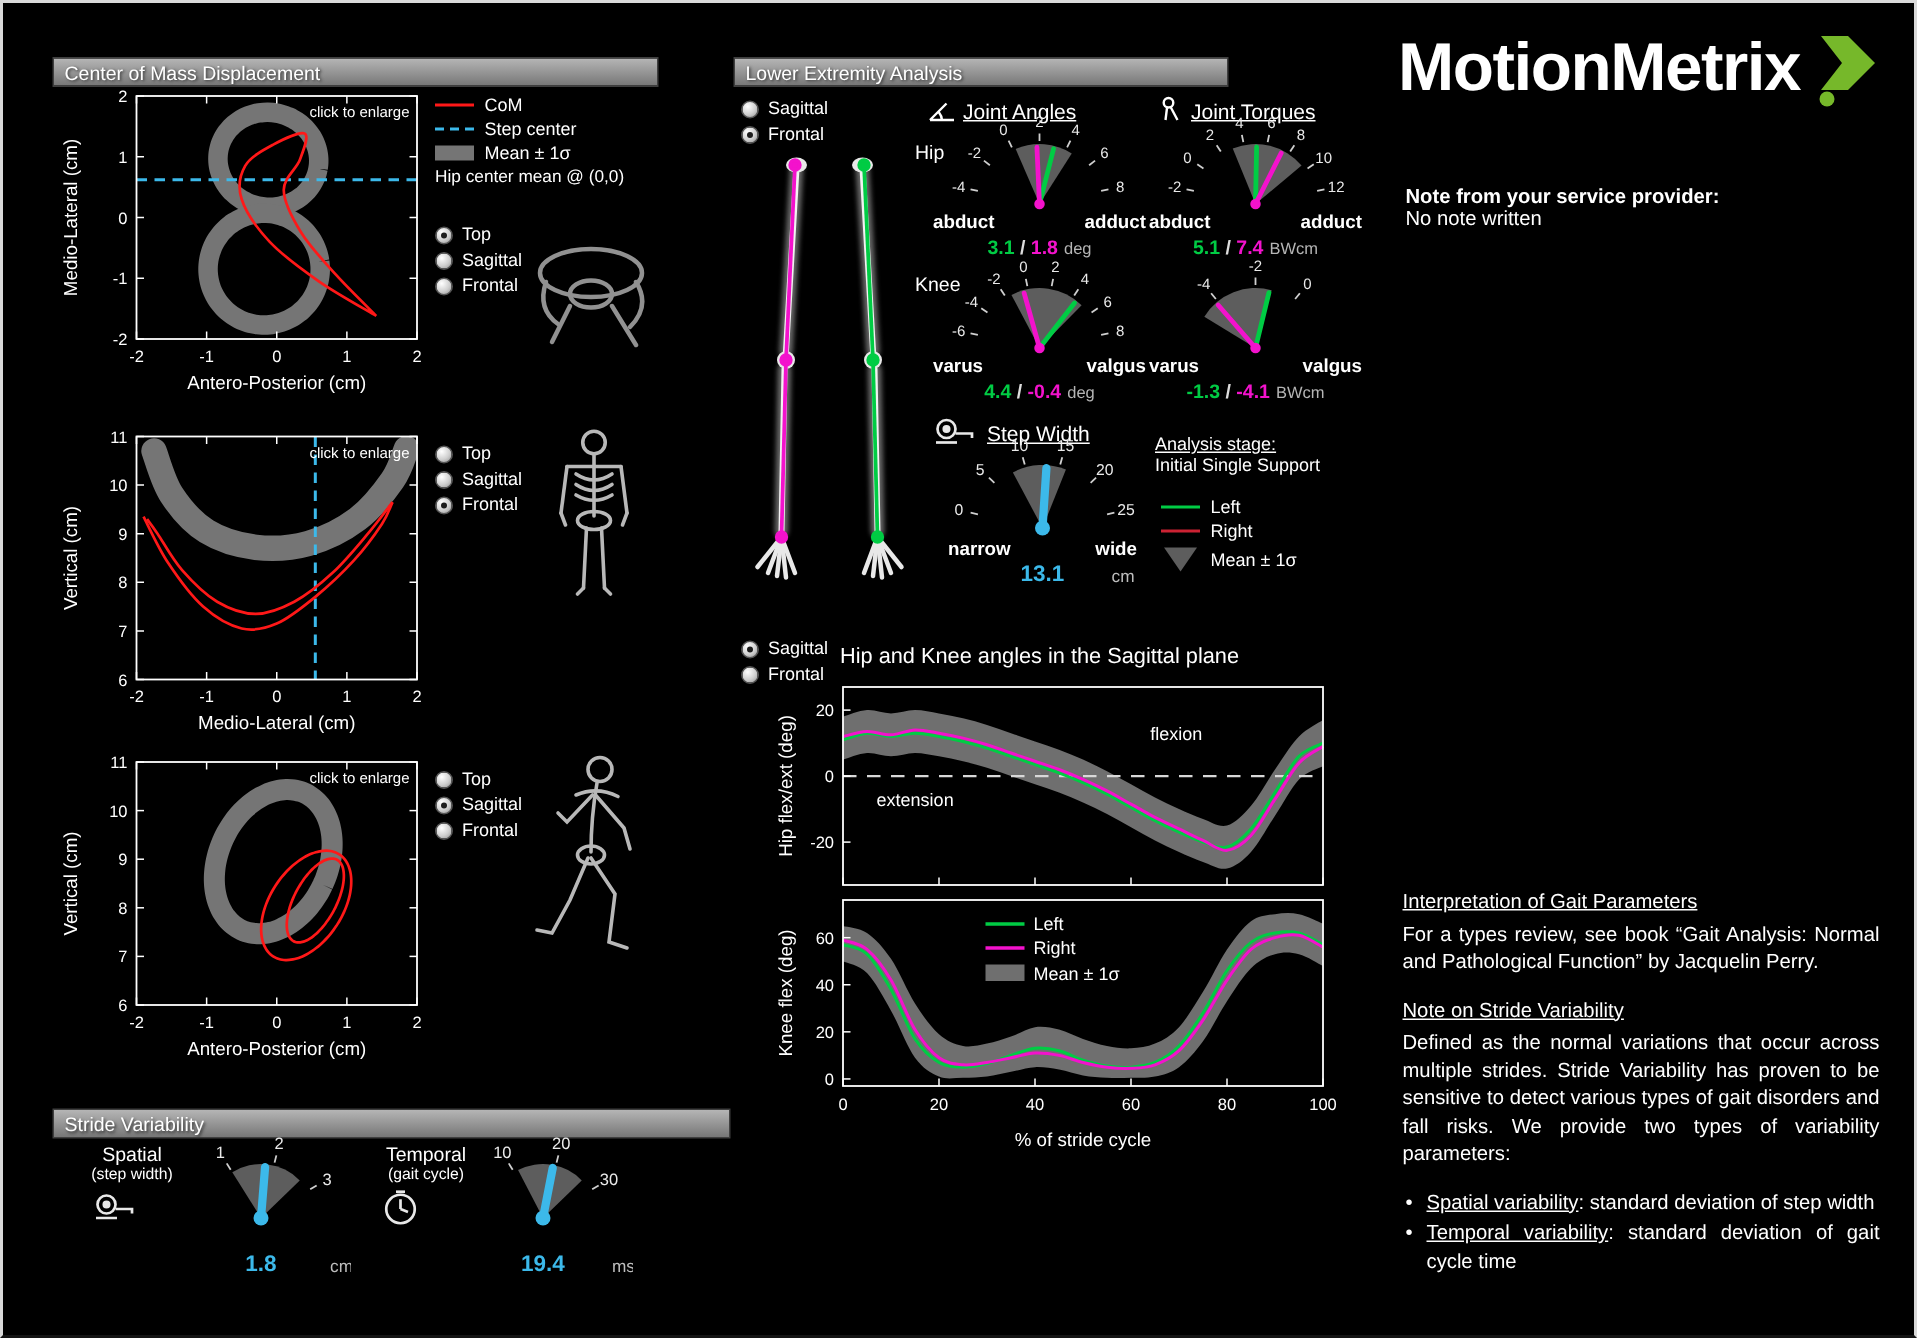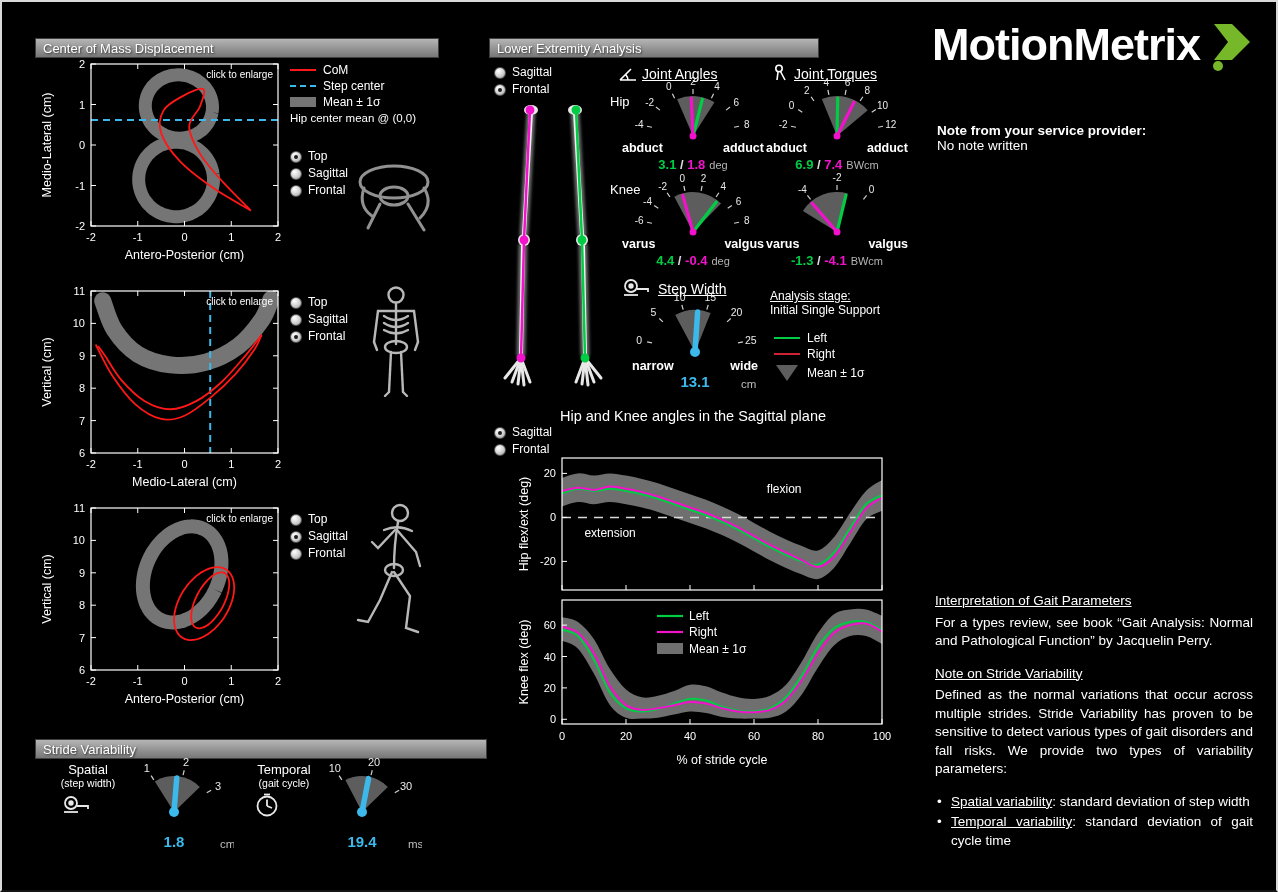--- a/index.html
+++ b/index.html
@@ -529,21 +529,21 @@
         <line x1="73" y1="70" x2="48.09479350535183" y2="41.299291133163024" stroke="#f312cc" stroke-width="3.2" stroke-linecap="round"></line>
         <circle cx="73" cy="70" r="3.5" fill="#f312cc"></circle>
         <text x="2" y="86" fill="#fff" font-size="12.5" font-family="&quot;Liberation Sans&quot;, sans-serif" font-weight="bold">varus</text>
         <text x="144" y="86" fill="#fff" font-size="12.5" font-family="&quot;Liberation Sans&quot;, sans-serif" font-weight="bold" text-anchor="end">valgus</text>
       </svg></div>
 
   <div class="abs gauge-vals" style="left:618px;top:155px">
     <span class="v-green">3.1</span><span class="v-sep"> / </span><span class="v-mag">1.8</span><span class="v-unit">deg</span>
   </div>
   <div class="abs gauge-vals" style="left:762px;top:155px">
-    <span class="v-green">6.9</span><span class="v-sep"> / </span><span class="v-mag">7.4</span><span class="v-unit">BWcm</span>
+    <span class="v-green">5.1</span><span class="v-sep"> / </span><span class="v-mag">7.4</span><span class="v-unit">BWcm</span>
   </div>
   <div class="abs gauge-vals" style="left:618px;top:251px">
     <span class="v-green">4.4</span><span class="v-sep"> / </span><span class="v-mag">-0.4</span><span class="v-unit">deg</span>
   </div>
   <div class="abs gauge-vals" style="left:762px;top:251px">
     <span class="v-green">-1.3</span><span class="v-sep"> / </span><span class="v-mag">-4.1</span><span class="v-unit">BWcm</span>
   </div>
 
   <div class="abs" style="left:620px;top:276px">
     <svg width="30" height="22" viewBox="0 0 30 22">
@@ -603,21 +603,21 @@
   <div class="abs" id="chart-radios" style="left:492px;top:420px">
       <div class="radio-row">
         <span class="radio-dot sel"></span>
         <span class="radio-label">Sagittal</span>
       </div>
       <div class="radio-row">
         <span class="radio-dot"></span>
         <span class="radio-label">Frontal</span>
       </div>
     </div>
-  <span class="abs chart-title" style="left:558px;top:406px">Hip and Knee angles in the Sagittal plane</span>
+  <span class="abs chart-title" style="left:558px;top:428px">Hip and Knee angles in the Sagittal plane</span>
   <div class="abs" id="chart-hip" style="left:512px;top:448px"><svg width="378" height="144">
         <path d="M48,27.799999999999997C50.666666666666664,27.066666666666666 58.666666666666664,23.766666666666673 64,23.400000000000006C69.33333333333333,23.03333333333334 74.66666666666667,25.599999999999994 80,25.599999999999994C85.33333333333333,25.599999999999994 90.66666666666667,23.400000000000006 96,23.400000000000006C101.33333333333333,23.400000000000006 106.66666666666667,24.683333333333326 112,25.599999999999994C117.33333333333333,26.516666666666662 122.66666666666667,27.61666666666667 128,28.900000000000006C133.33333333333334,30.18333333333334 138.66666666666666,31.65 144,33.3C149.33333333333334,34.949999999999996 154.66666666666666,36.96666666666666 160,38.8C165.33333333333334,40.63333333333333 170.66666666666666,42.46666666666666 176,44.3C181.33333333333334,46.13333333333333 186.66666666666666,47.78333333333333 192,49.8C197.33333333333334,51.81666666666666 202.66666666666666,54.01666666666667 208,56.400000000000006C213.33333333333334,58.78333333333334 218.66666666666666,61.35000000000001 224,64.10000000000001C229.33333333333334,66.85000000000001 234.66666666666666,69.96666666666667 240,72.9C245.33333333333334,75.83333333333334 250.66666666666666,78.95 256,81.7C261.3333333333333,84.45 266.6666666666667,87.01666666666668 272,89.4C277.3333333333333,91.78333333333333 282.6666666666667,94.16666666666667 288,96C293.3333333333333,97.83333333333333 298.6666666666667,101.86666666666667 304,100.4C309.3333333333333,98.93333333333334 314.6666666666667,93.43333333333332 320,87.19999999999999C325.3333333333333,80.96666666666665 330.6666666666667,70.7 336,63C341.3333333333333,55.300000000000004 346.6666666666667,46.5 352,41C357.3333333333333,35.5 365.3333333333333,31.833333333333332 368,30L368,60.8C365.3333333333333,62.266666666666666 357.3333333333333,64.1 352,69.6C346.6666666666667,75.1 341.3333333333333,85.73333333333335 336,93.80000000000001C330.6666666666667,101.86666666666667 325.3333333333333,112.13333333333334 320,118C314.6666666666667,123.86666666666666 309.3333333333333,127.9 304,129C298.6666666666667,130.1 293.3333333333333,126.43333333333332 288,124.6C282.6666666666667,122.76666666666667 277.3333333333333,120.38333333333333 272,118C266.6666666666667,115.61666666666667 261.3333333333333,113.05 256,110.3C250.66666666666666,107.55 245.33333333333334,104.43333333333334 240,101.5C234.66666666666666,98.56666666666666 229.33333333333334,95.45 224,92.7C218.66666666666666,89.95 213.33333333333334,87.38333333333333 208,85C202.66666666666666,82.61666666666667 197.33333333333334,80.41666666666667 192,78.4C186.66666666666666,76.38333333333334 181.33333333333334,74.73333333333335 176,72.9C170.66666666666666,71.06666666666666 165.33333333333334,69.23333333333332 160,67.39999999999999C154.66666666666666,65.56666666666666 149.33333333333334,63.550000000000004 144,61.900000000000006C138.66666666666666,60.25000000000001 133.33333333333334,58.78333333333333 128,57.5C122.66666666666667,56.21666666666667 117.33333333333333,55.11666666666667 112,54.2C106.66666666666667,53.28333333333334 101.33333333333333,52 96,52C90.66666666666667,52 85.33333333333333,54.2 80,54.2C74.66666666666667,54.2 69.33333333333333,51.63333333333333 64,52C58.666666666666664,52.36666666666667 50.666666666666664,55.66666666666667 48,56.400000000000006Z" fill="#6f6f6f"></path>
         <line x1="48" x2="368" y1="67.39999999999999" y2="67.39999999999999" stroke="#d8d8d8" stroke-width="1.5" stroke-dasharray="9 7"></line>
         <path d="M48,43.2C50.666666666666664,42.46666666666667 58.666666666666664,39.166666666666664 64,38.8C69.33333333333333,38.43333333333333 74.66666666666667,41 80,41C85.33333333333333,41 90.66666666666667,38.8 96,38.8C101.33333333333333,38.8 106.66666666666667,40.083333333333336 112,41C117.33333333333333,41.916666666666664 122.66666666666667,43.016666666666666 128,44.3C133.33333333333334,45.58333333333333 138.66666666666666,47.050000000000004 144,48.7C149.33333333333334,50.35 154.66666666666666,52.36666666666667 160,54.2C165.33333333333334,56.03333333333334 170.66666666666666,57.86666666666667 176,59.7C181.33333333333334,61.53333333333334 186.66666666666666,63.18333333333334 192,65.2C197.33333333333334,67.21666666666667 202.66666666666666,69.41666666666666 208,71.8C213.33333333333334,74.18333333333334 218.66666666666666,76.75 224,79.5C229.33333333333334,82.25 234.66666666666666,85.36666666666666 240,88.3C245.33333333333334,91.23333333333333 250.66666666666666,94.35 256,97.1C261.3333333333333,99.85 266.6666666666667,102.41666666666666 272,104.8C277.3333333333333,107.18333333333334 282.6666666666667,109.75 288,111.4C293.3333333333333,113.05000000000001 298.6666666666667,116.16666666666667 304,114.7C309.3333333333333,113.23333333333333 314.6666666666667,108.64999999999999 320,102.6C325.3333333333333,96.55 330.6666666666667,86.46666666666667 336,78.4C341.3333333333333,70.33333333333334 346.6666666666667,59.7 352,54.2C357.3333333333333,48.7 365.3333333333333,46.866666666666674 368,45.400000000000006" fill="none" stroke="#00cc44" stroke-width="2"></path>
         <path d="M48,41C50.666666666666664,40.45 58.666666666666664,37.88333333333333 64,37.7C69.33333333333333,37.51666666666667 74.66666666666667,40.08333333333334 80,39.900000000000006C85.33333333333333,39.71666666666667 90.66666666666667,36.78333333333333 96,36.599999999999994C101.33333333333333,36.41666666666666 106.66666666666667,37.88333333333333 112,38.8C117.33333333333333,39.71666666666666 122.66666666666667,40.81666666666666 128,42.099999999999994C133.33333333333334,43.383333333333326 138.66666666666666,44.85 144,46.5C149.33333333333334,48.15 154.66666666666666,50.166666666666664 160,52C165.33333333333334,53.833333333333336 170.66666666666666,55.666666666666664 176,57.5C181.33333333333334,59.333333333333336 186.66666666666666,60.983333333333334 192,63C197.33333333333334,65.01666666666667 202.66666666666666,67.21666666666665 208,69.6C213.33333333333334,71.98333333333333 218.66666666666666,74.55000000000001 224,77.30000000000001C229.33333333333334,80.05000000000001 234.66666666666666,83.16666666666666 240,86.1C245.33333333333334,89.03333333333333 250.66666666666666,92.15 256,94.9C261.3333333333333,97.65 266.6666666666667,100.03333333333333 272,102.6C277.3333333333333,105.16666666666666 282.6666666666667,107.91666666666666 288,110.3C293.3333333333333,112.68333333333334 298.6666666666667,117.45 304,116.9C309.3333333333333,116.35000000000001 314.6666666666667,112.68333333333334 320,107C325.3333333333333,101.31666666666666 330.6666666666667,90.86666666666666 336,82.8C341.3333333333333,74.73333333333333 346.6666666666667,64.46666666666665 352,58.599999999999994C357.3333333333333,52.73333333333333 365.3333333333333,49.43333333333334 368,47.60000000000001" fill="none" stroke="#f312cc" stroke-width="2"></path>
         <rect x="48" y="8" width="320" height="132" fill="none" stroke="#fff" stroke-width="1.2"></rect>
         <line x1="48" y1="23.400000000000006" x2="53" y2="23.400000000000006" stroke="#fff"></line>
         <text x="42" y="27.400000000000006" fill="#fff" font-size="11" font-family="&quot;Liberation Sans&quot;, sans-serif" text-anchor="end">20</text>
         <line x1="48" y1="67.39999999999999" x2="53" y2="67.39999999999999" stroke="#fff"></line>
         <text x="42" y="71.39999999999999" fill="#fff" font-size="11" font-family="&quot;Liberation Sans&quot;, sans-serif" text-anchor="end">0</text>

